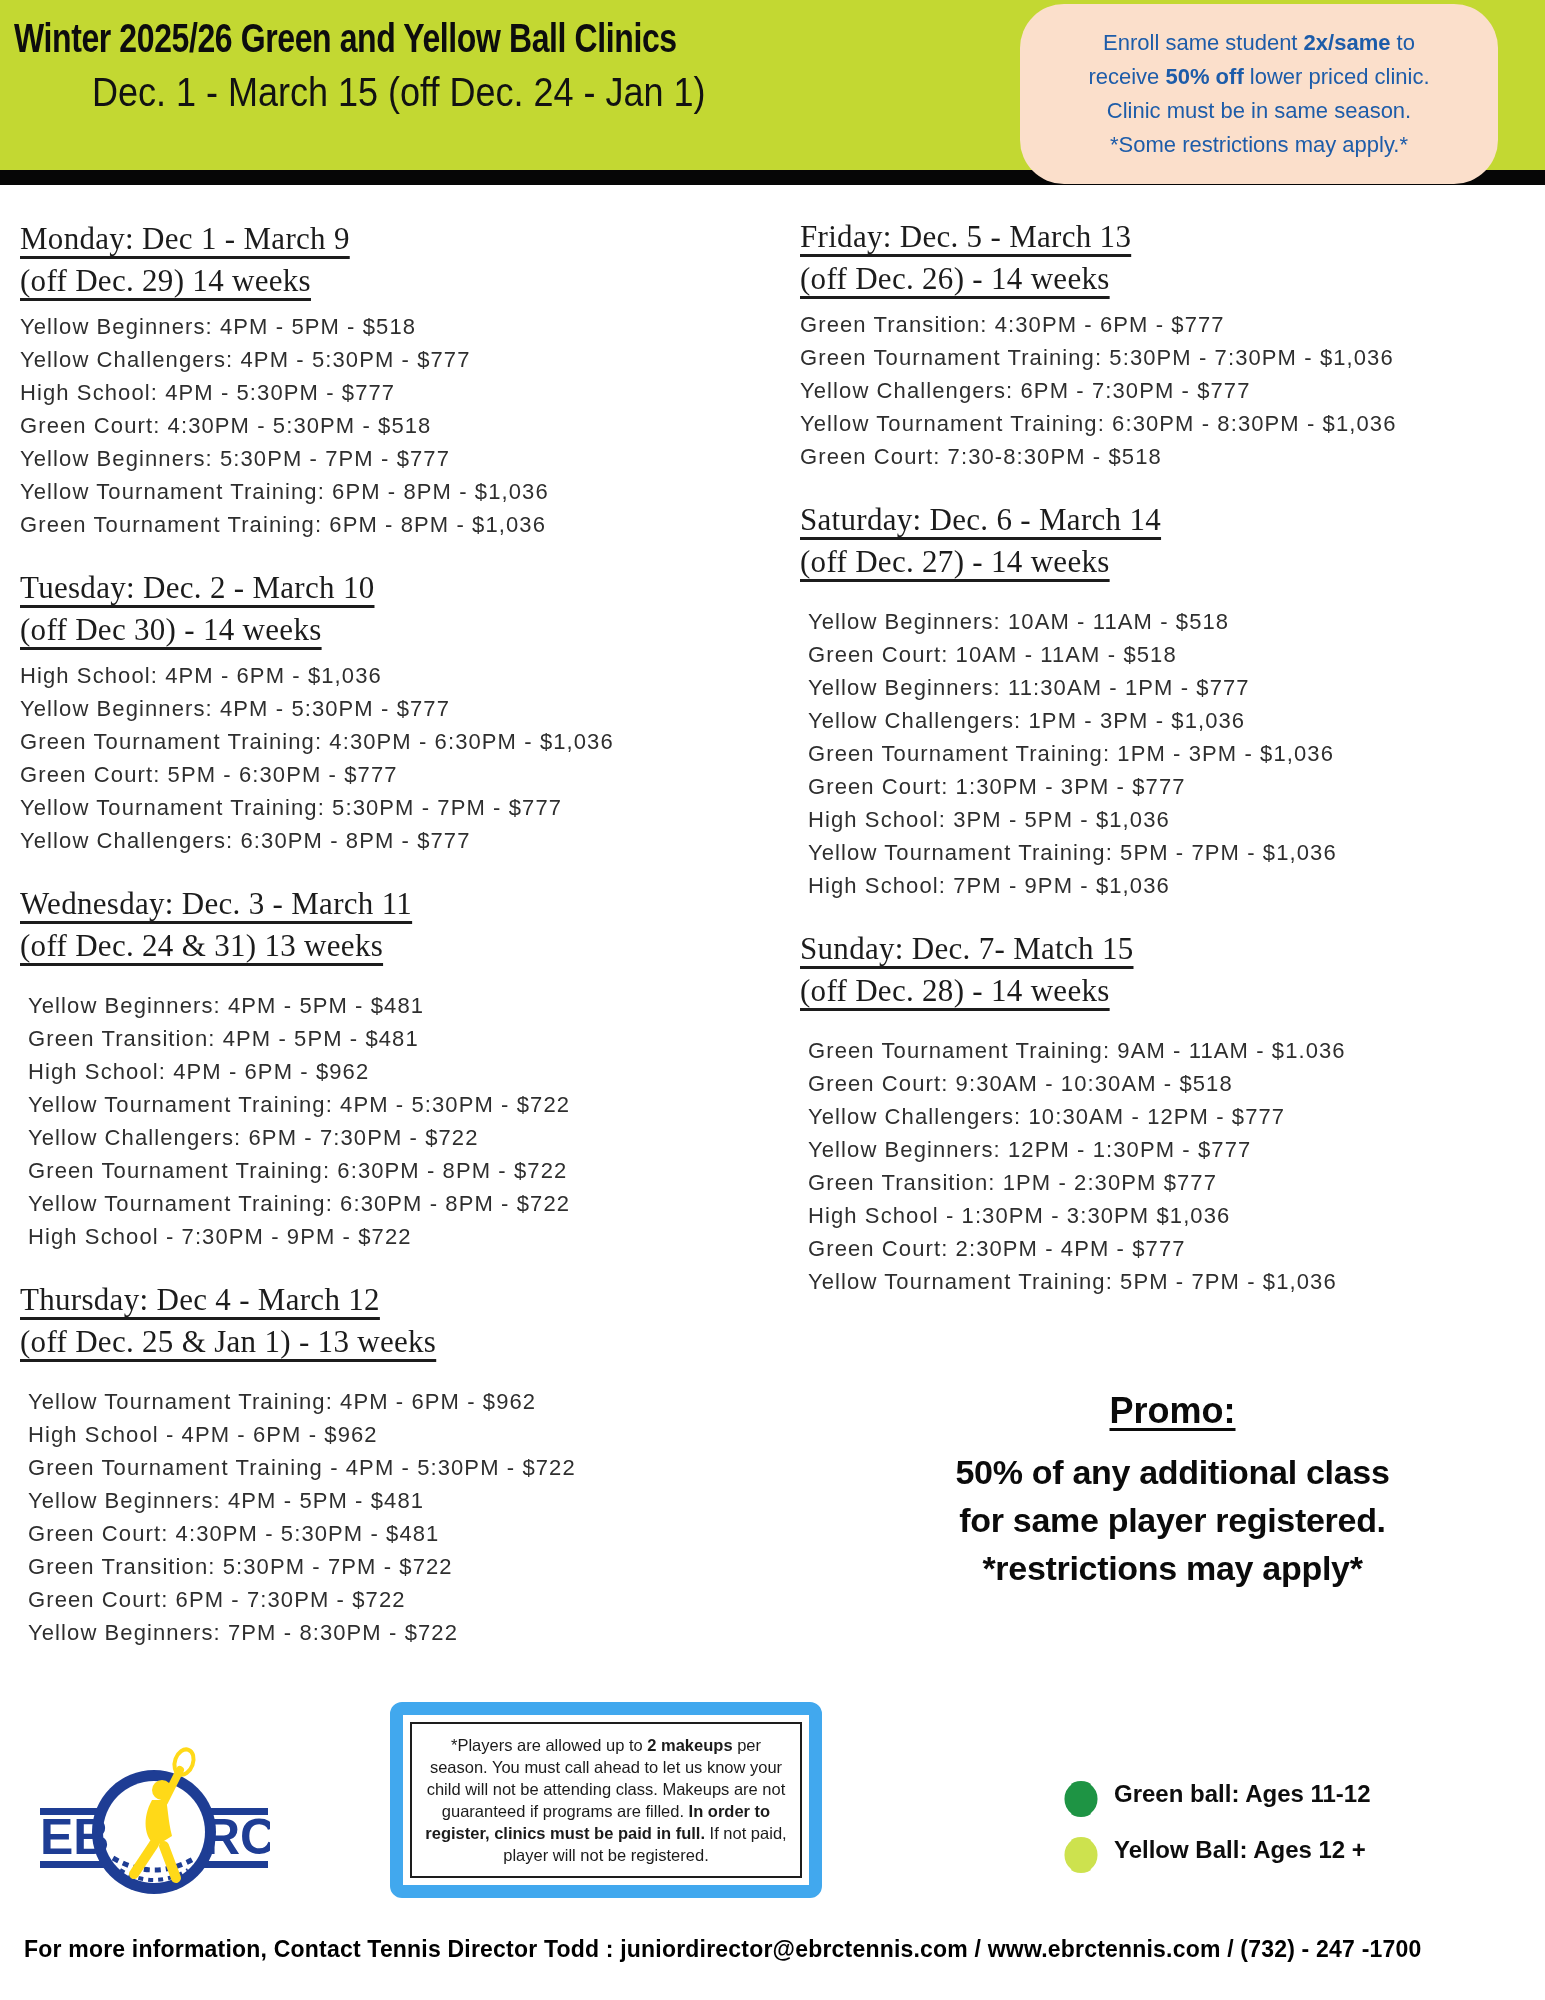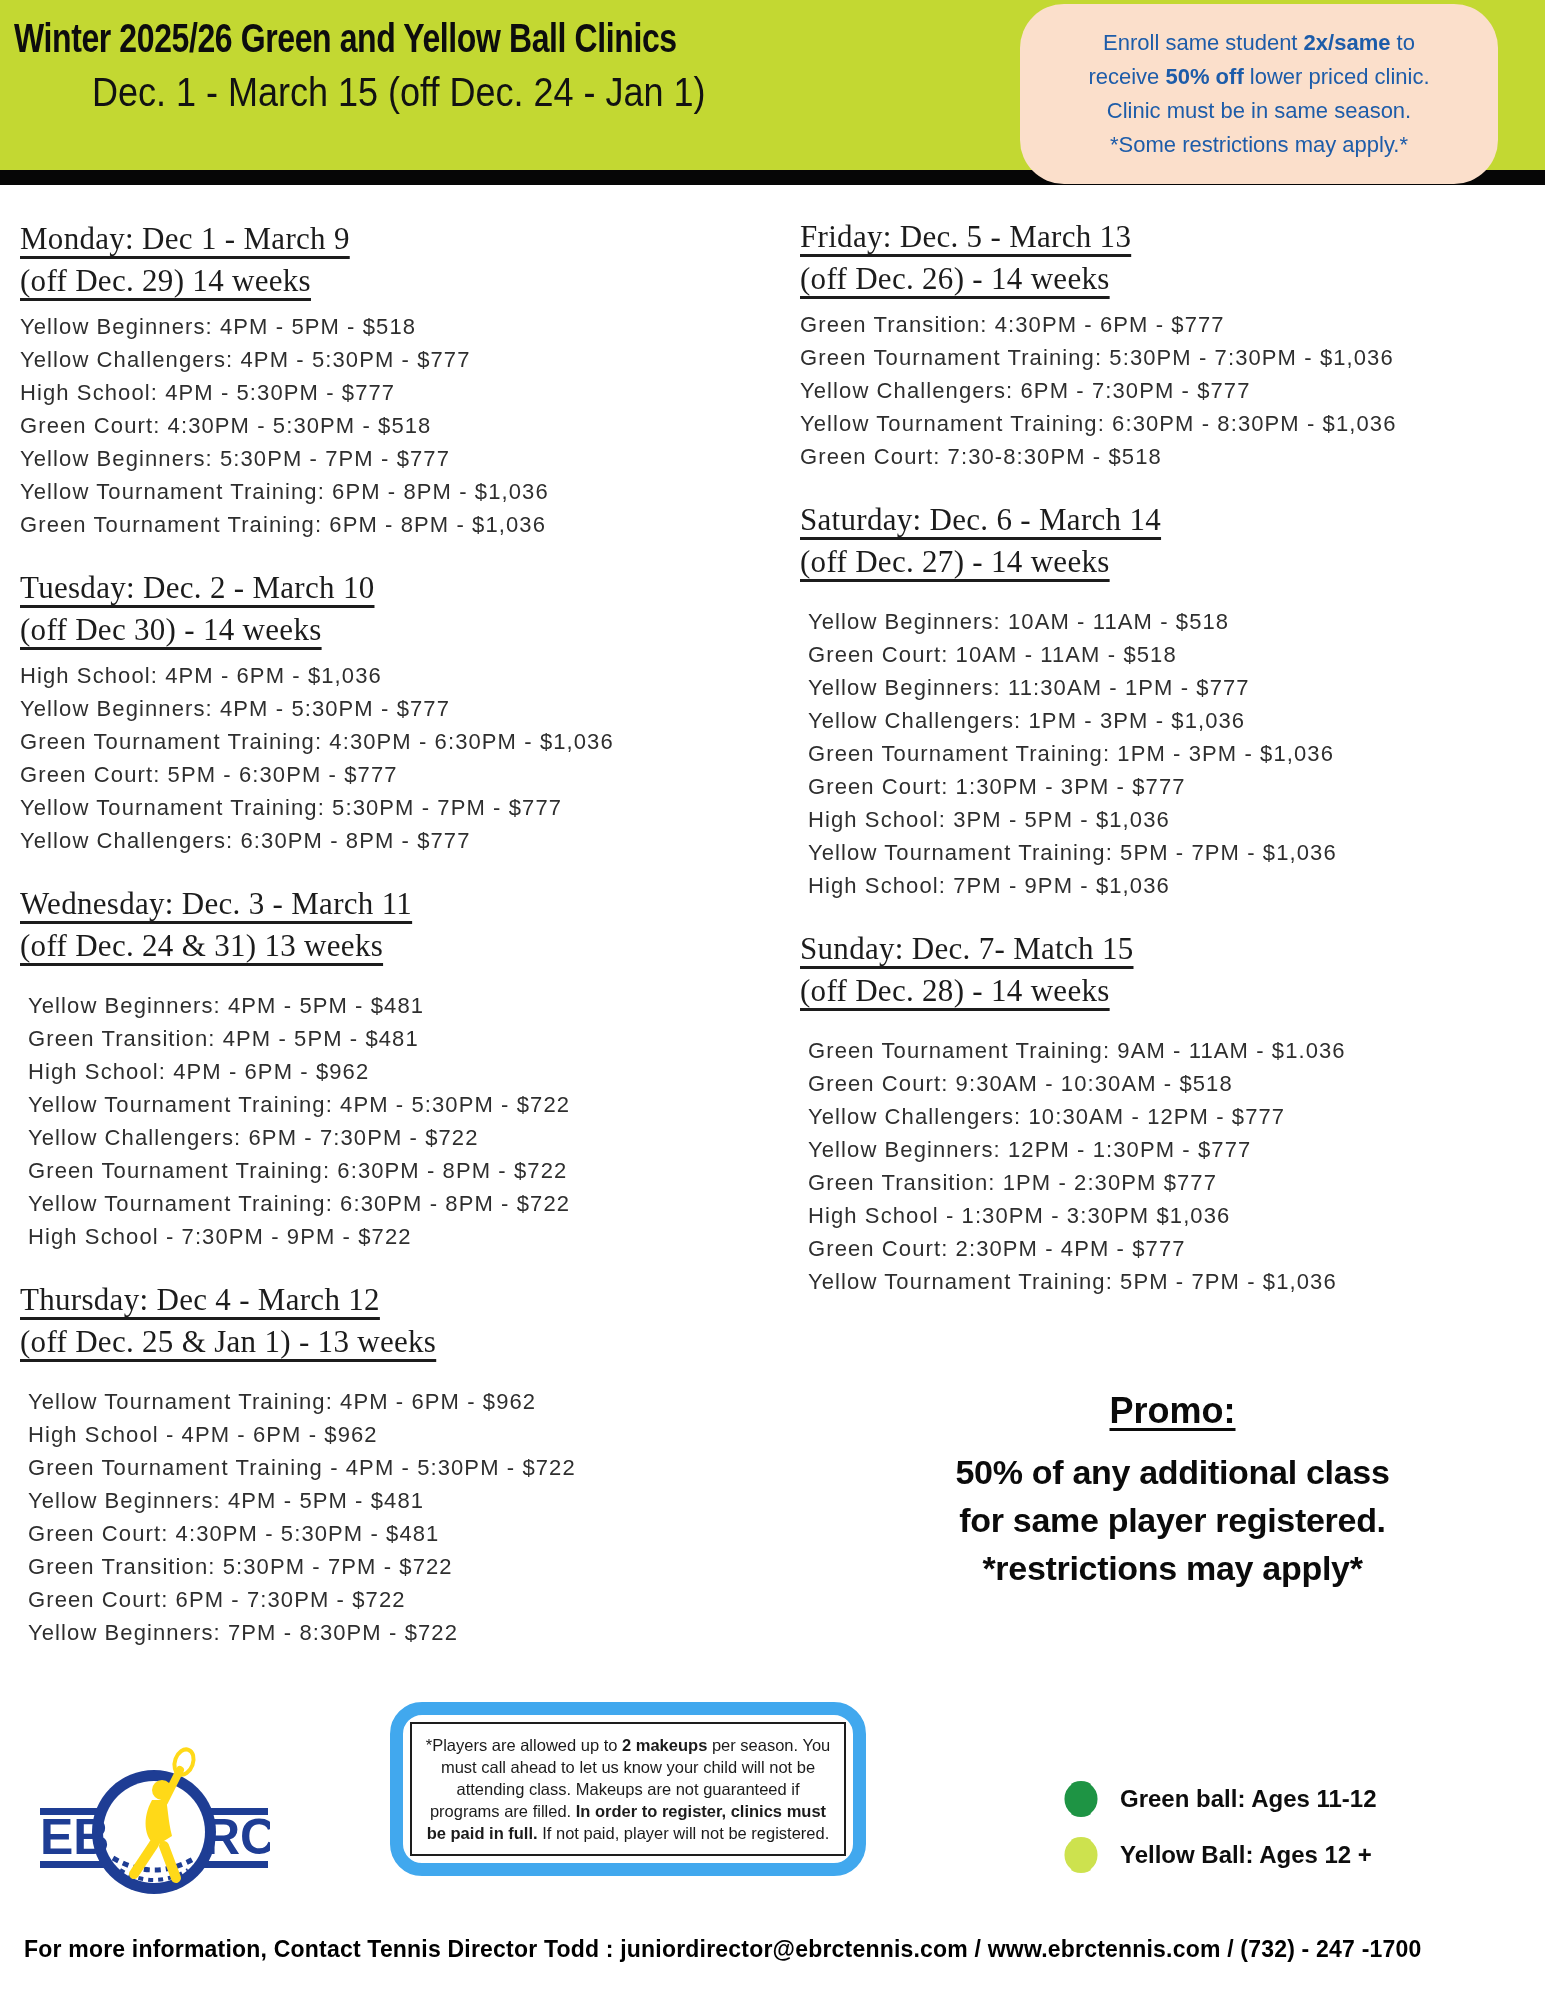--- a/index.html
+++ b/index.html
@@ -38,28 +38,28 @@
 
   
   .promo{margin-top:92px;width:745px;text-align:center}
   .promo-title{display:inline-block;font-weight:700;font-size:36px;color:#0b0b0b;margin-bottom:16px;
          text-decoration:underline;text-decoration-thickness:3px;text-underline-offset:5px}
   .promo-line{font-weight:700;font-size:34px;line-height:48px;letter-spacing:-.3px;color:#0b0b0b}
 
   
   .logo{position:absolute;left:38px;top:1742px;width:232px;height:172px}
 
-  .makeup-box{position:absolute;left:390px;top:1702px;width:476px;background:#fff;
-         border:13px solid var(--box_border_blue);border-radius:32px}
+  .makeup-box{position:absolute;left:390px;top:1702px;width:432px;background:#fff;
+         border:13px solid var(--box_border_blue);border-radius:12px}
   .makeup-inner{border:2px solid #1d1d1d;margin:7px;padding:10px 12px;text-align:center;
          font-size:16.5px;line-height:22px;color:#1b1b1b}
   .makeup-inner b{font-weight:700}
 
   .legend{position:absolute;left:1062px;top:1780px}
-  .legend-row{display:flex;align-items:center;gap:20px;margin-bottom:18px}
+  .legend-row{display:flex;gap:14px;margin-bottom:18px}
   .legend-label{font-weight:700;font-size:24px;color:#0d0d0d;white-space:nowrap}
 
   .footer{position:absolute;left:24px;top:1936px;font-weight:700;font-size:23px;letter-spacing:.2px;
          color:#000;white-space:nowrap}
 </style>
 </head>
 <body>
 
 <div class="header">
   <div class="title">Winter 2025/26 Green and Yellow Ball Clinics</div>

